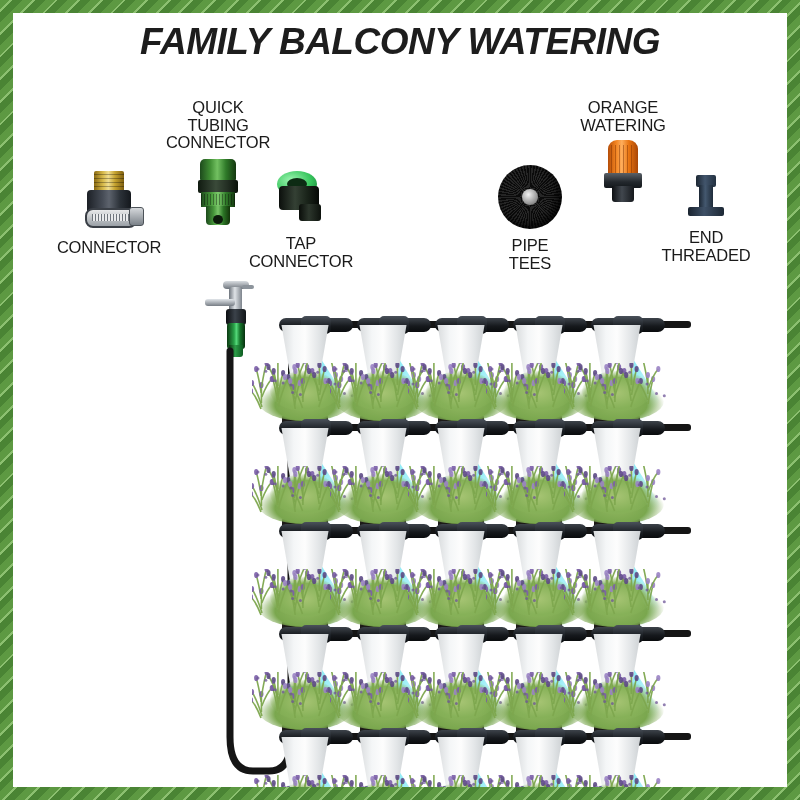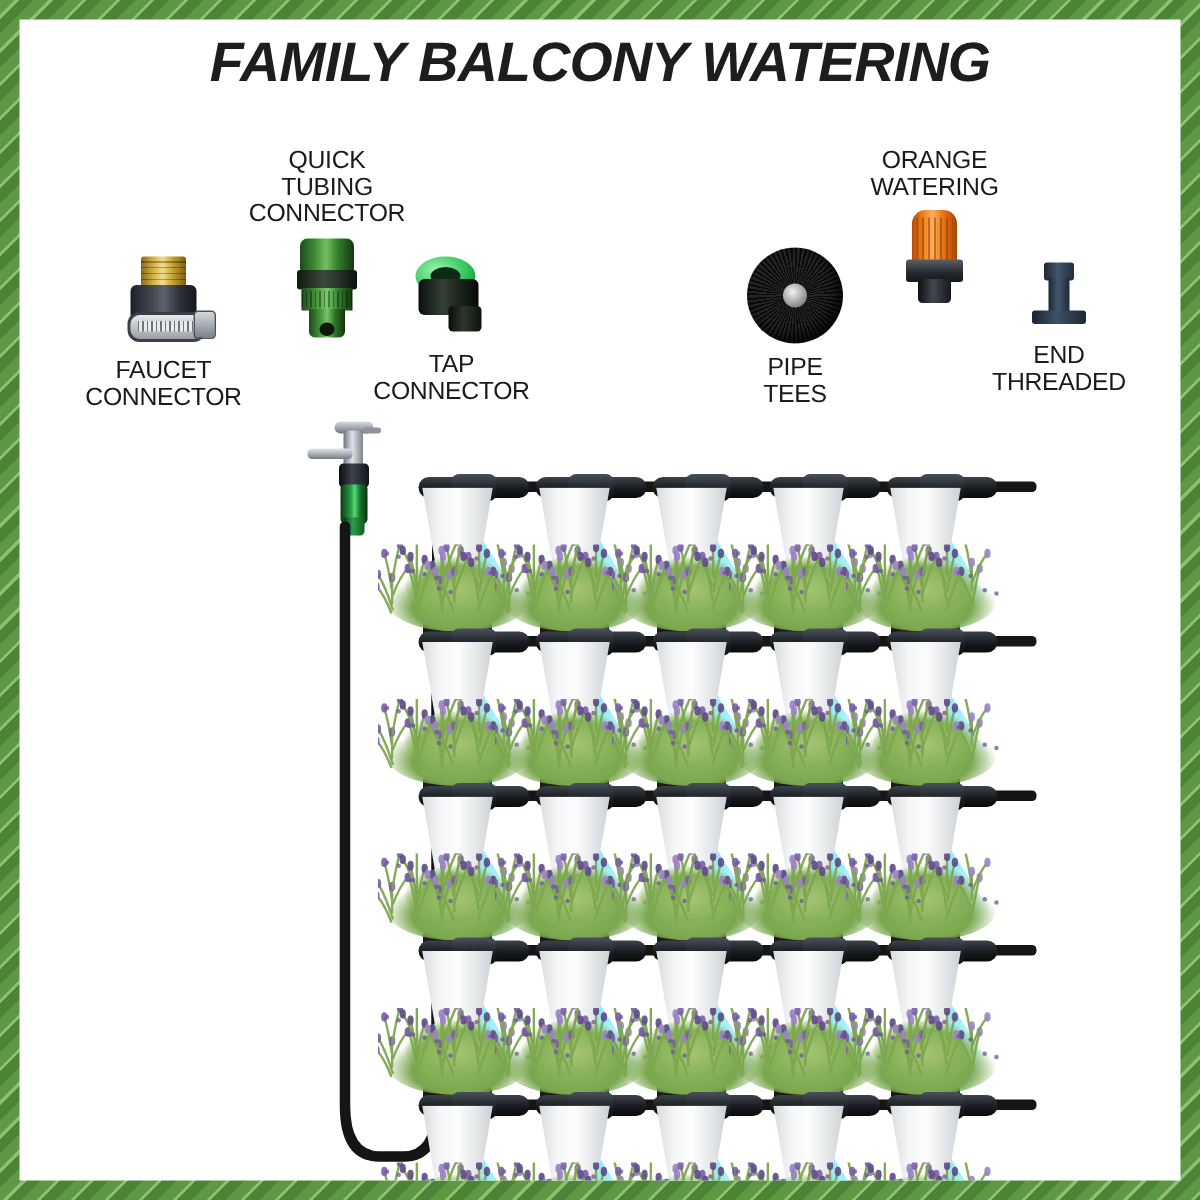--- a/index.html
+++ b/index.html
@@ -198,21 +198,20 @@
     <div class="title-main">FAMILY BALCONY WATERING</div>
 
     <div class="part" style="left:22px;top:158px;width:148px;">
       <div class="art tfc">
         <div class="brass"></div>
           <div class="body"></div>
         <div class="clamp"></div>
           <div class="screw"></div>
       </div>
       <div style="height:6px"></div>
-      <div class="cap">FAUCET</div>
       <div class="cap">CONNECTOR</div>
     </div>
 
     <div class="part" style="left:130px;top:86px;width:150px;">
       <div class="cap">QUICK</div>
       <div class="cap">TUBING</div>
       <div class="cap">CONNECTOR</div>
       <div style="height:7px"></div>
       <div class="art tqc">
         <div class="c1"></div>

